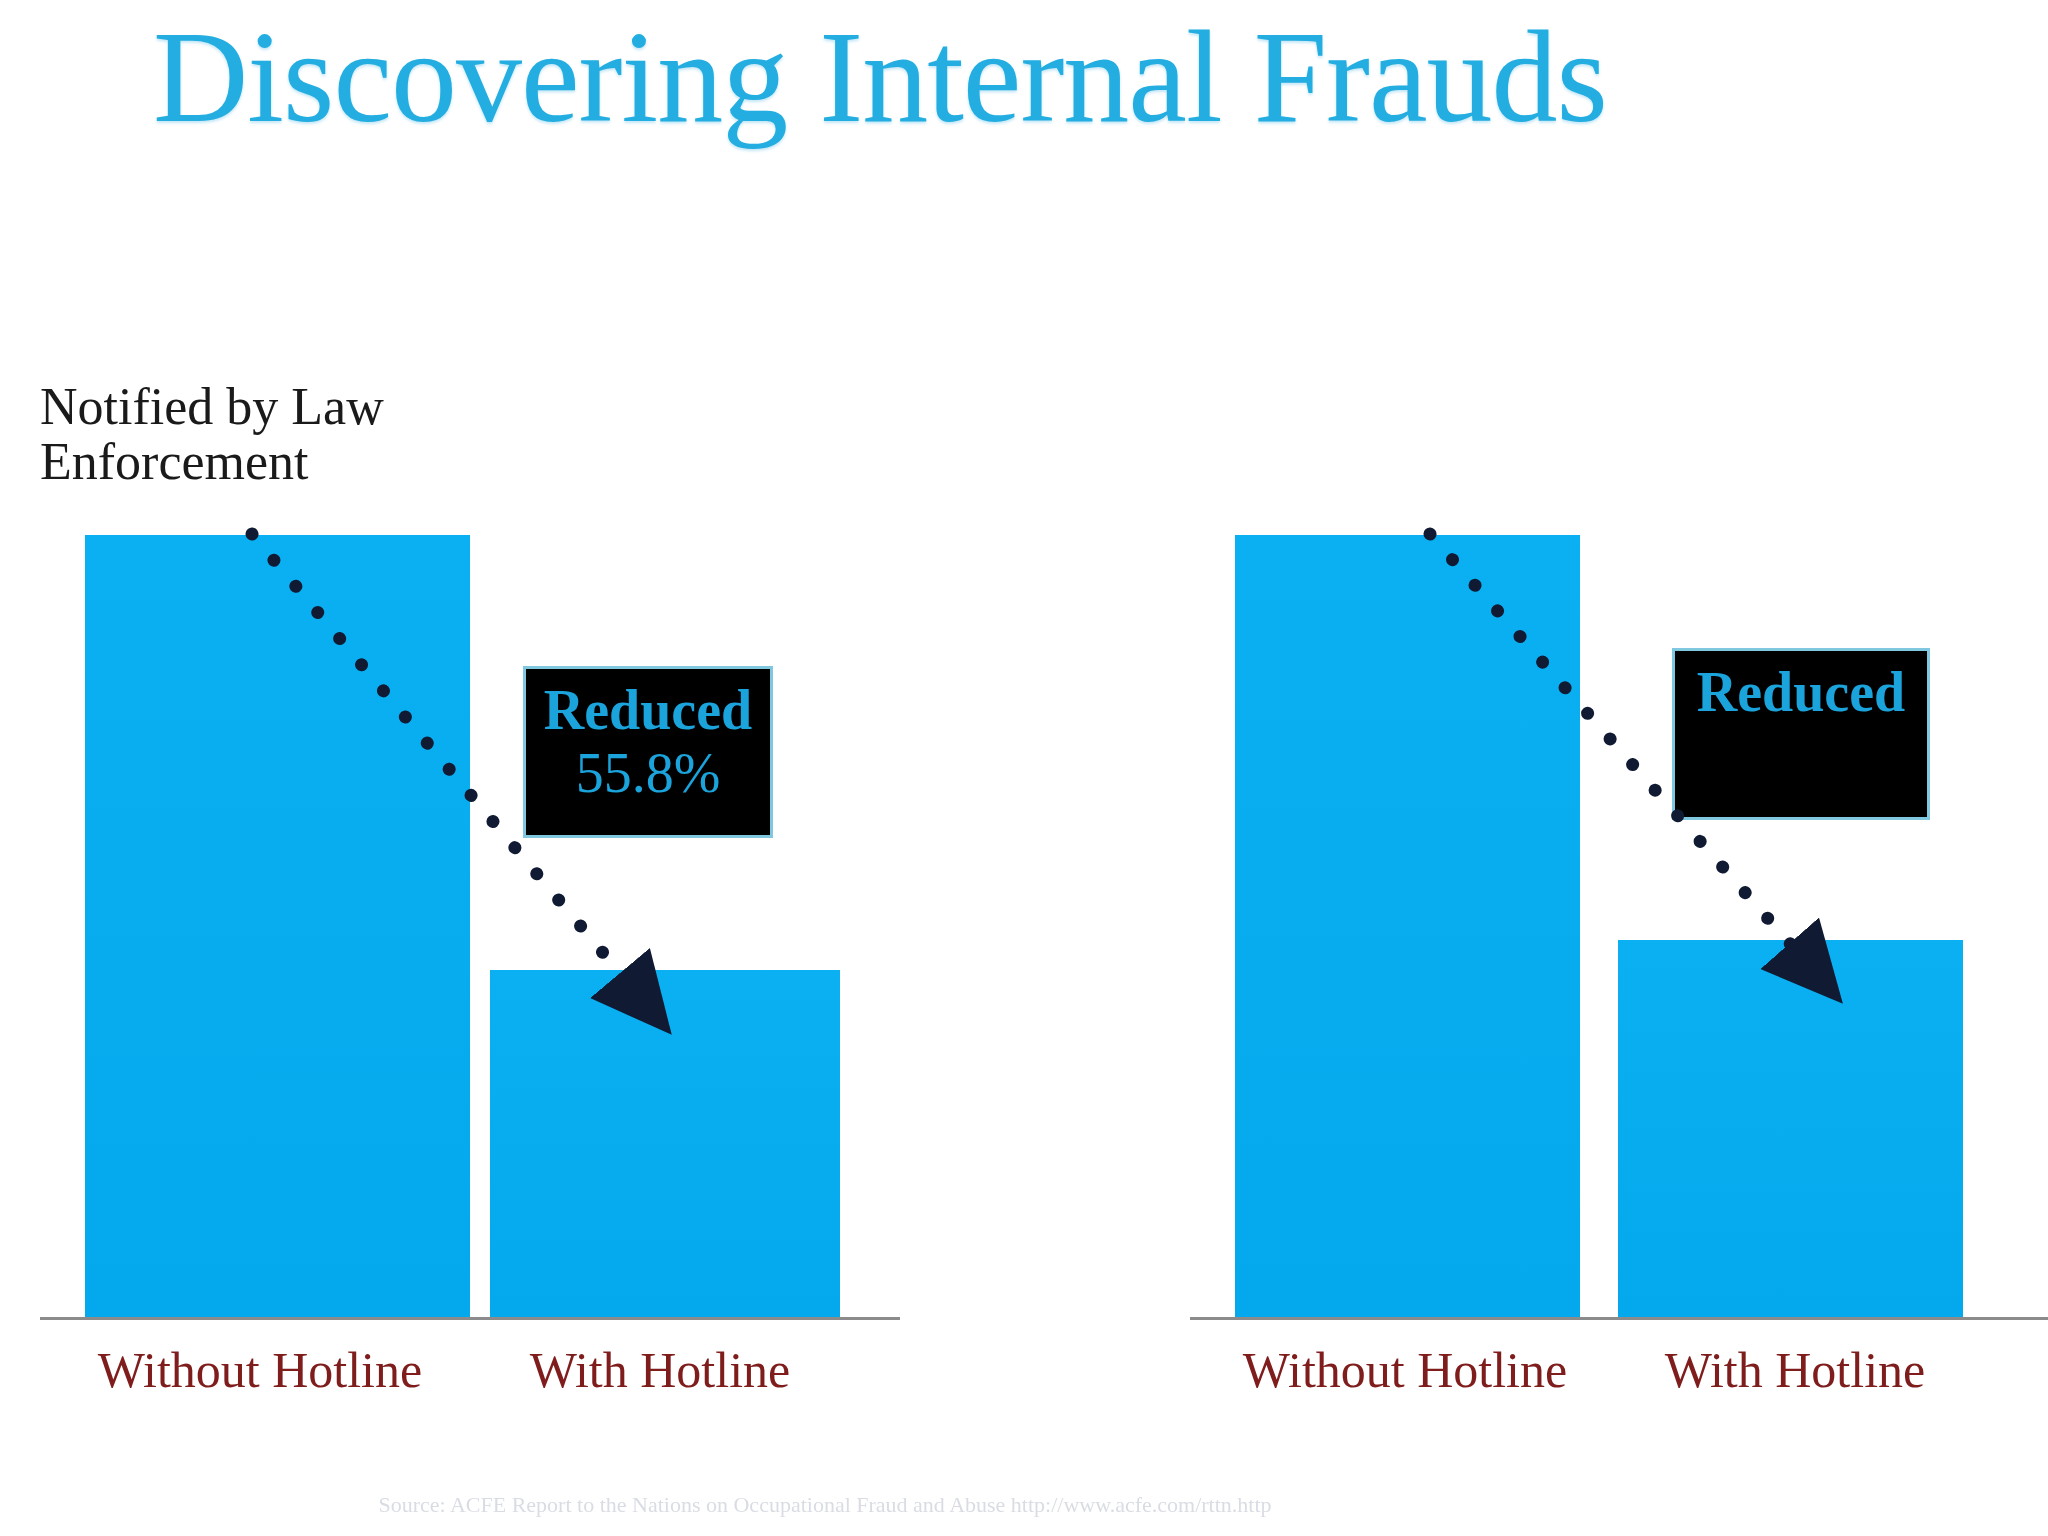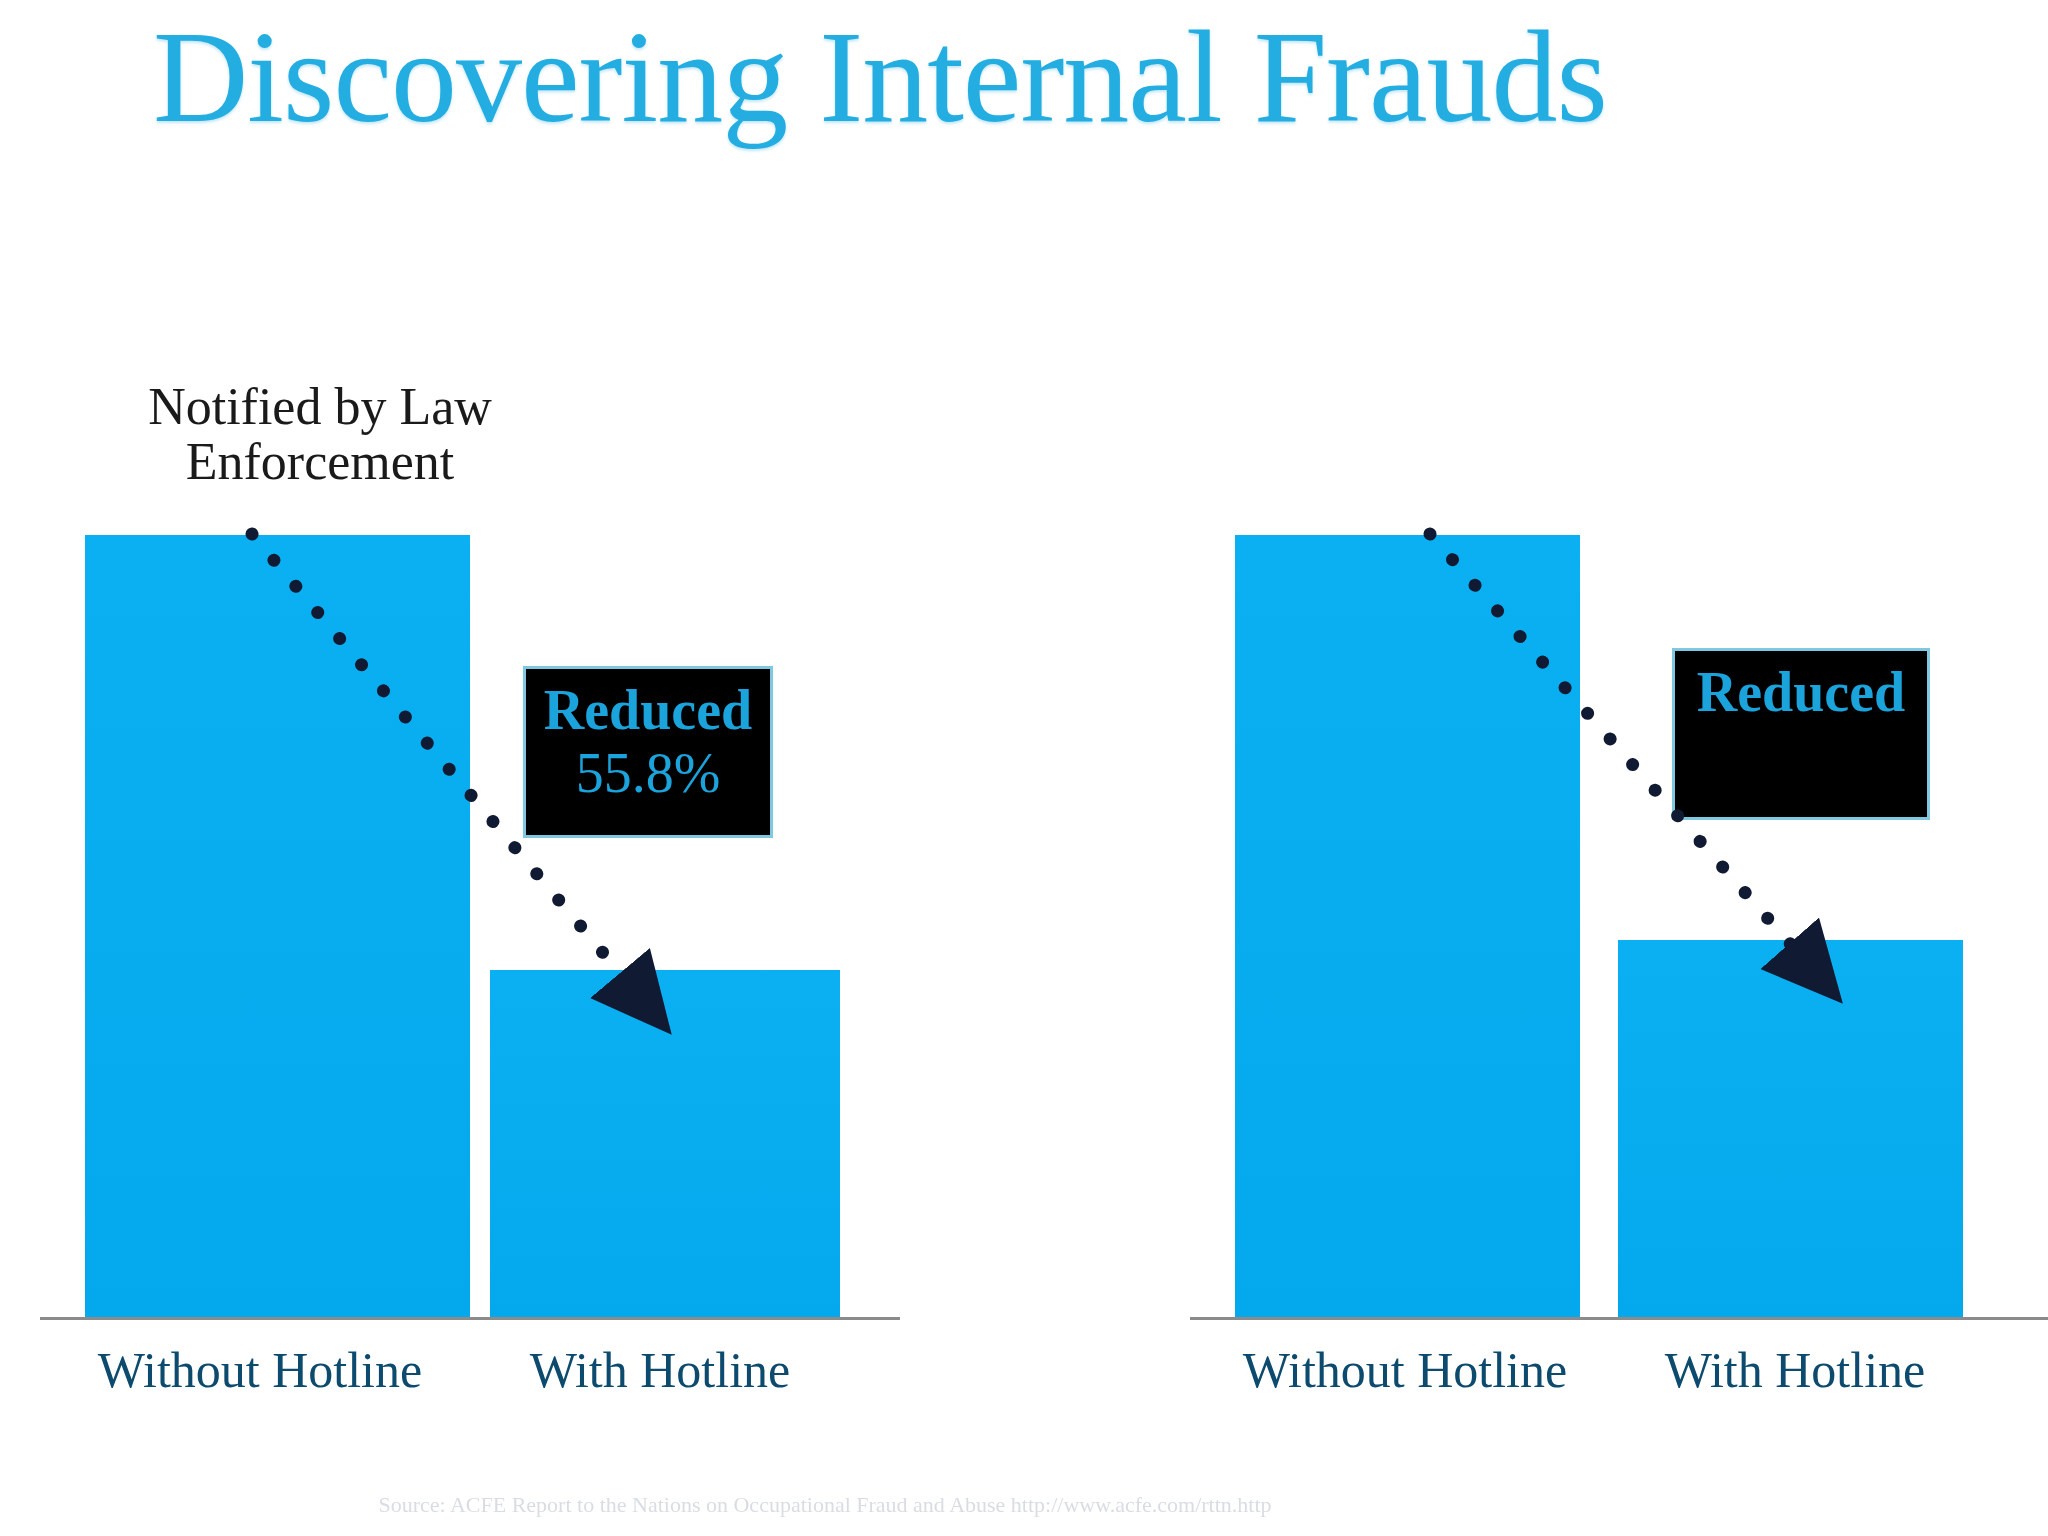--- a/index.html
+++ b/index.html
@@ -40,21 +40,21 @@
     top: 380px;
     height: 1080px;
   }
   #chart-panel-left  { left: 40px;   width: 860px; }
   #chart-panel-right { left: 1190px; width: 860px; }
 
   .panel-heading {
     position: absolute;
     top: 0;
     width: 560px;
-    text-align: center;
+    text-align: left;
     font-size: 52px;
     line-height: 1.05;
     color: #1a1a1a;
     font-family: "Liberation Serif", "DejaVu Serif", serif;
   }
   #chart-panel-left  .panel-heading { left: 0px; }
   #chart-panel-right .panel-heading { left: 10px; }
 
   
   .plot {
@@ -92,21 +92,21 @@
     left: 0;
     top: 965px;
     width: 860px;
     height: 70px;
   }
   .cat-label {
     position: absolute;
     top: 0;
     font-size: 50px;
     line-height: 1;
-    color: #0c4a6e;
+    color: #7f1d1d;
     text-align: center;
     white-space: nowrap;
     font-family: "Liberation Serif", "DejaVu Serif", serif;
   }
   #cat-left-without  { left: 0px;   width: 440px; }
   #cat-left-with     { left: 420px; width: 400px; }
   #cat-right-without { left: 0px;   width: 430px; }
   #cat-right-with    { left: 410px; width: 390px; }
 
   

